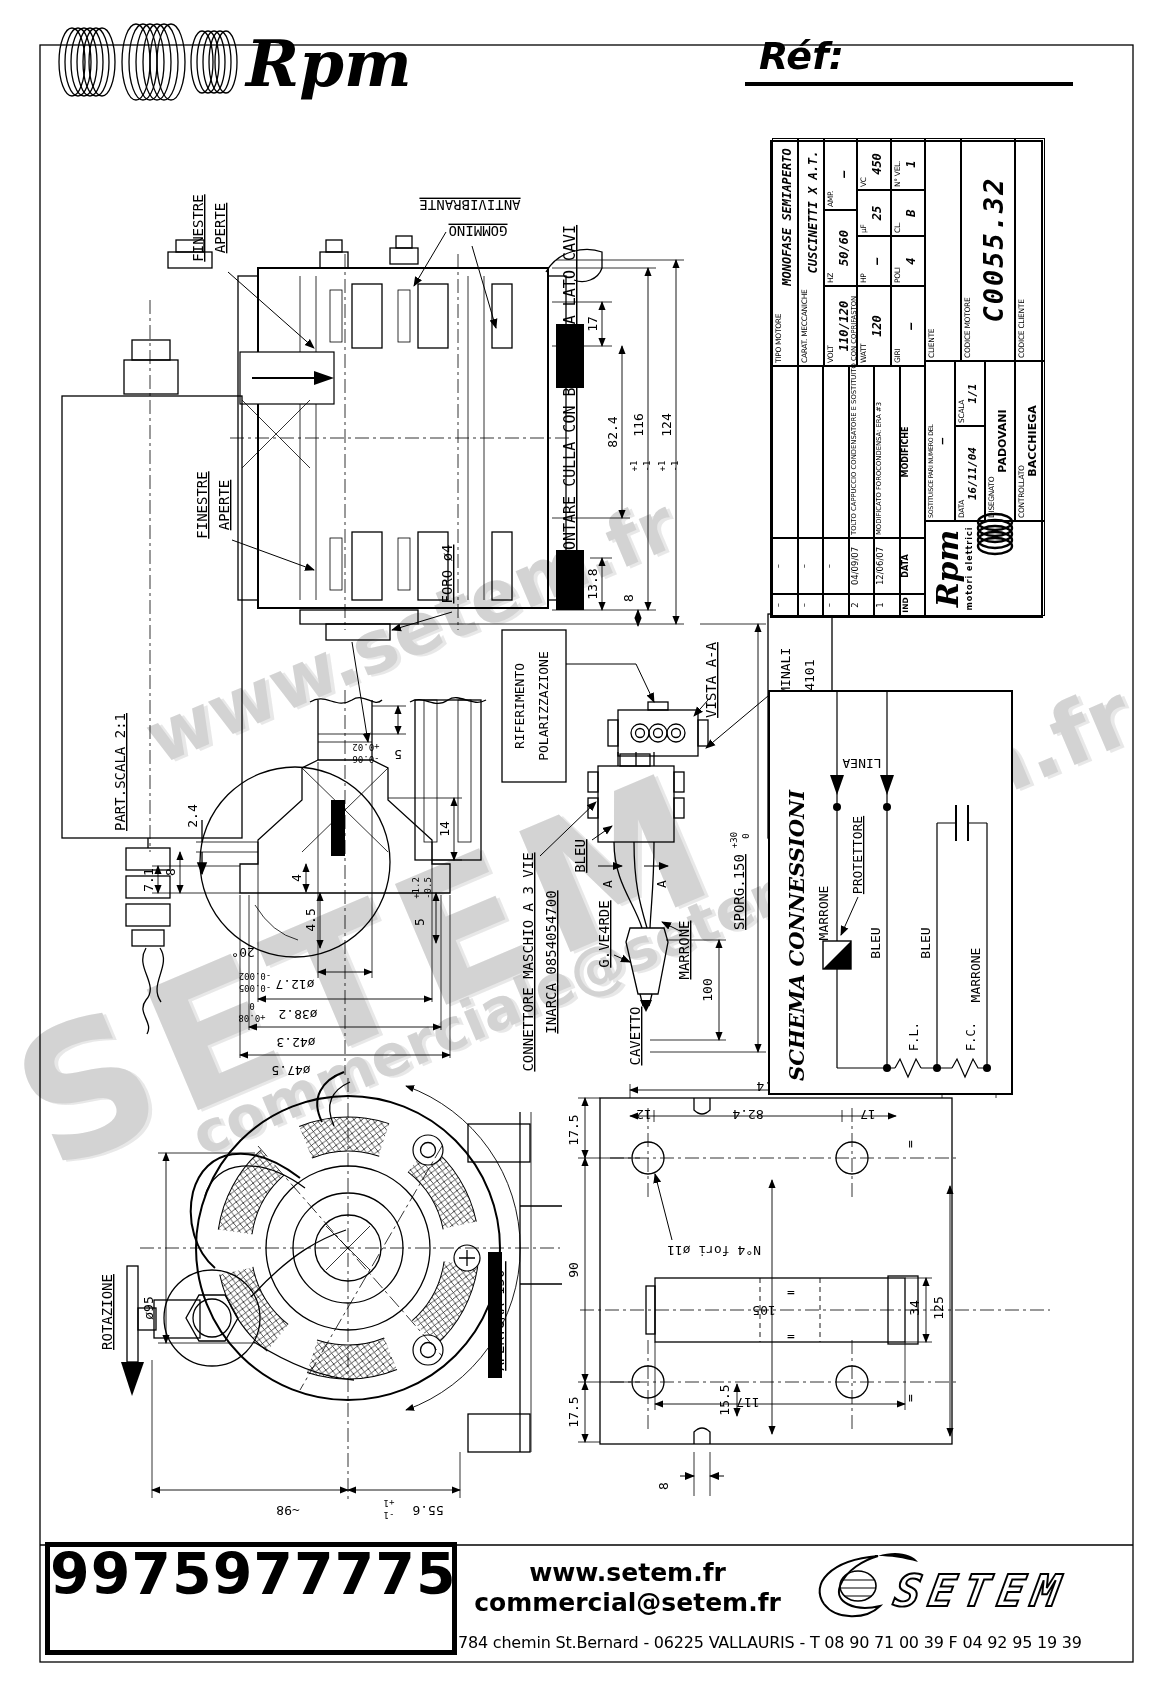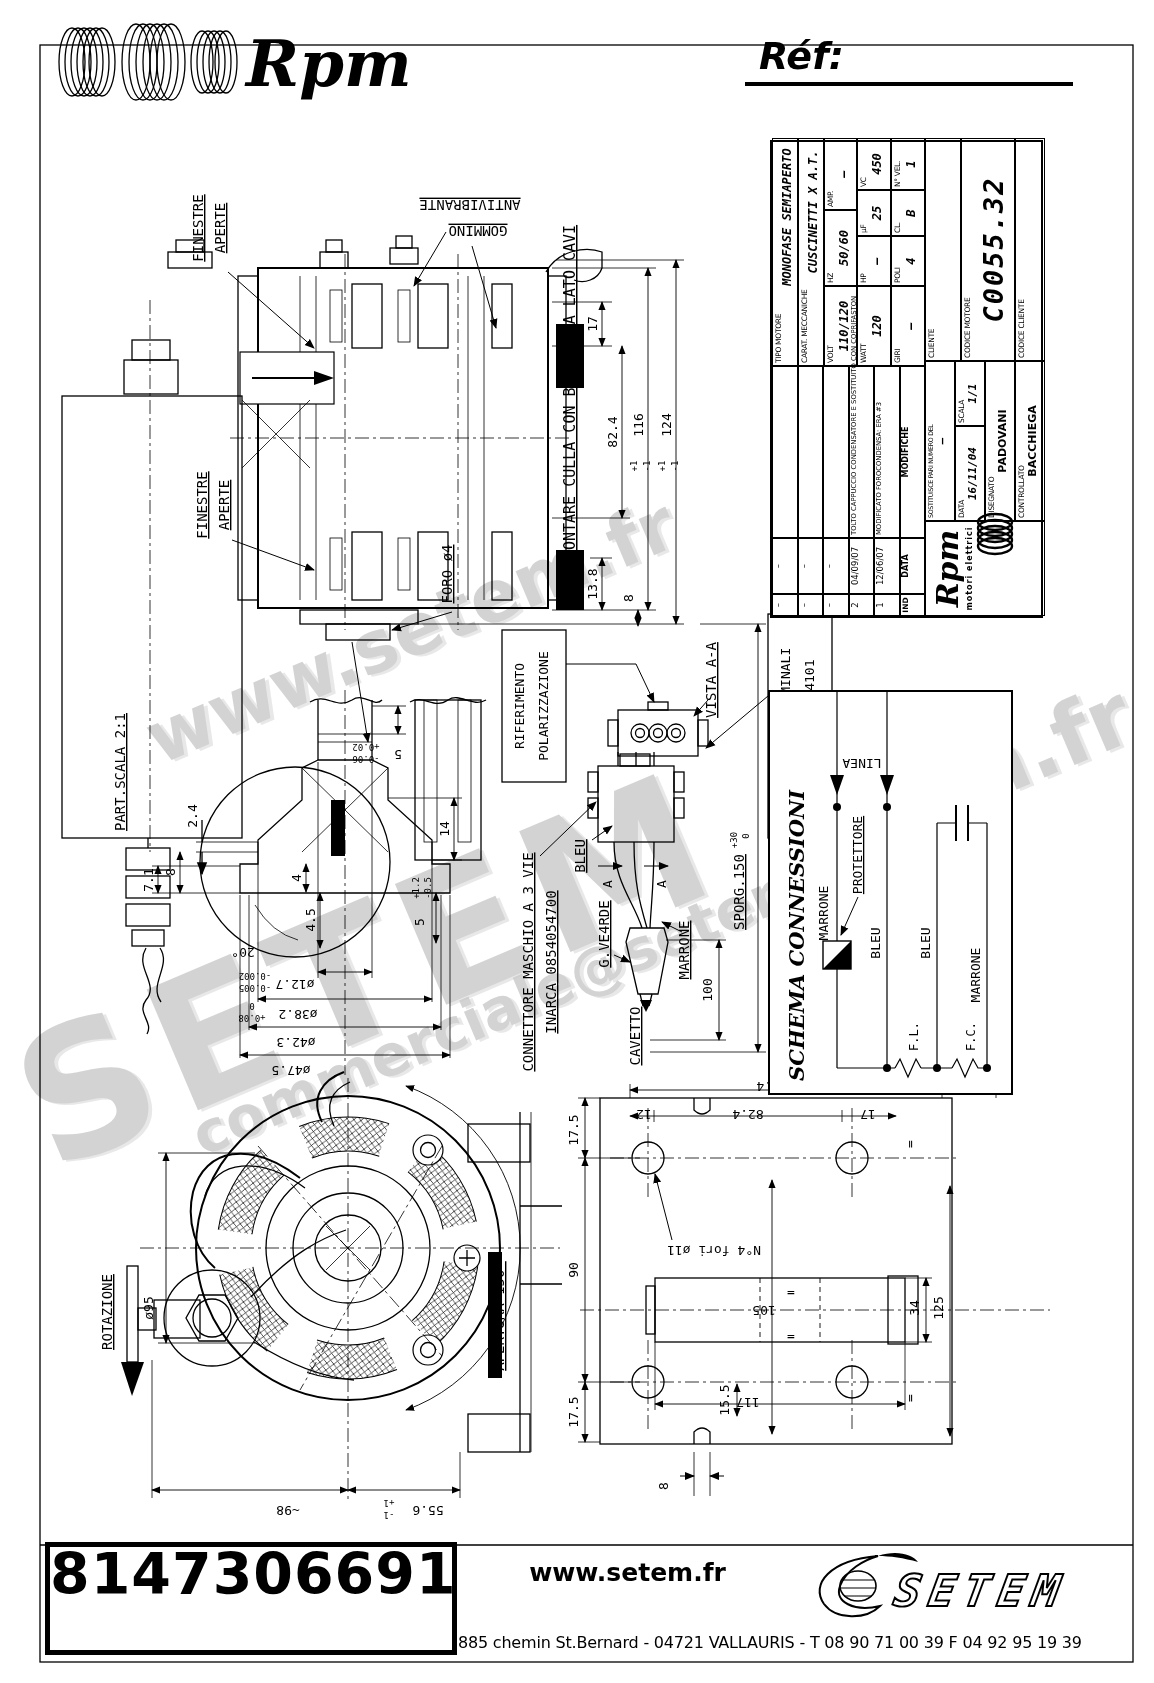--- a/index.html
+++ b/index.html
@@ -592,27 +592,28 @@
     <text x="238" y="92" style="font-size:13px;text-anchor:middle;text-decoration:underline;">PROTETTORE</text>
     <text x="150" y="110" style="font-size:13px;text-anchor:middle;">BLEU</text>
     <text x="150" y="160" style="font-size:13px;text-anchor:middle;">BLEU</text>
     <text x="118" y="210" style="font-size:13px;text-anchor:middle;">MARRONE</text>
     <text x="42" y="148" style="font-size:12px;">F.L.</text>
     <text x="42" y="205" style="font-size:12px;">F.C.</text>
   </svg>
 </div>
 
 <div class="codebox">
-  <div class="cl2">8147306691</div>
+  <div class="cl2">9975977775</div>
 </div>
 <div class="fsite">
   <div>www.setem.fr</div>
+  <div>commercial@setem.fr</div>
 </div>
 <svg class="abs z3" style="left:800px;top:1550px;" width="330" height="80" viewBox="0 0 330 80">
   <g>
     <path d="M78,6 C30,10 10,34 24,54 C36,70 66,70 80,56 C54,62 34,52 40,36 C46,20 64,10 78,6 Z" fill="#fff" stroke="#000" stroke-width="2"></path>
     <ellipse cx="58" cy="36" rx="18" ry="15" fill="none" stroke="#000" stroke-width="1.6"></ellipse>
     <path d="M42,30 H74 M41,38 H75 M44,46 H72" stroke="#000" stroke-width="1.1"></path>
     <path d="M78,6 C96,0 112,4 118,12 C104,8 90,6 78,6 Z" fill="#000"></path>
   </g>
   <text x="102" y="56" transform="skewX(-10)" style="font-size:44px;font-weight:bold;font-style:italic;letter-spacing:8px;fill:#fff;stroke:#000;stroke-width:2;">SETEM</text>
 </svg>
-<div class="faddr">885 chemin St.Bernard  -  04721 VALLAURIS  -  T 08 90 71 00 39   F 04 92 95 19 39</div>
+<div class="faddr">784 chemin St.Bernard  -  06225 VALLAURIS  -  T 08 90 71 00 39   F 04 92 95 19 39</div>
 
 </body></html>

